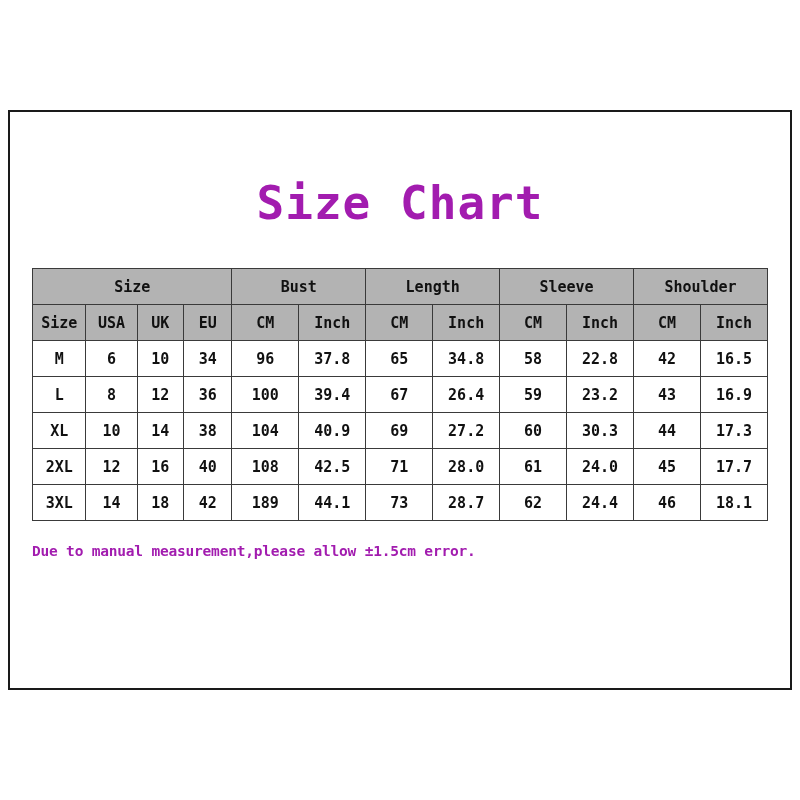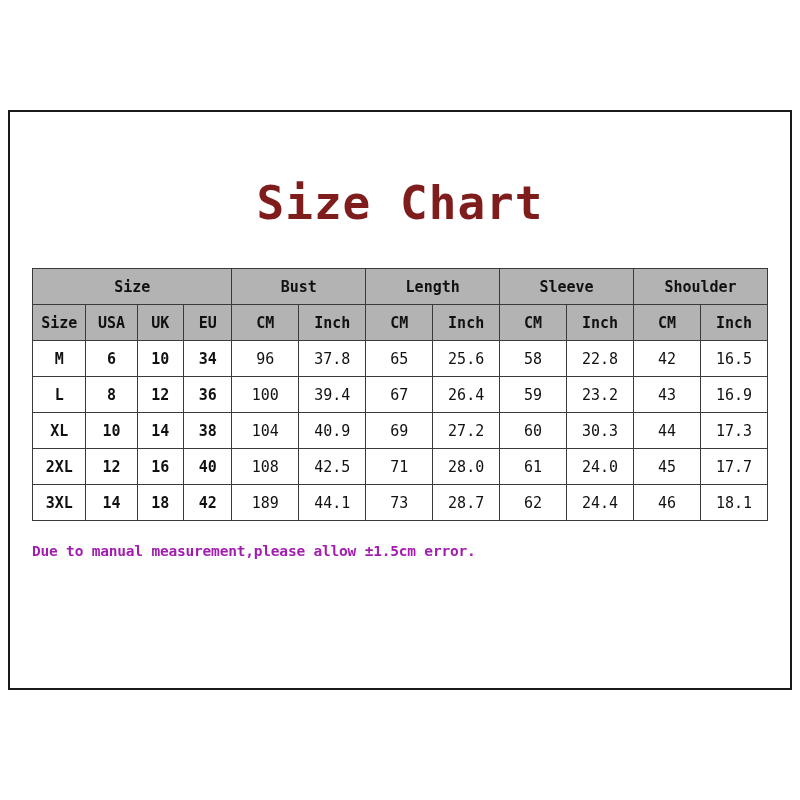--- a/index.html
+++ b/index.html
@@ -28,21 +28,21 @@
     border: 2px solid #1a1a1a;
     background: #ffffff;
     box-sizing: border-box;
   }
   .title {
     text-align: center;
     font-family: "DejaVu Sans Mono", monospace;
     font-weight: bold;
     font-size: 46px;
     letter-spacing: 1px;
-    color: #7f1d1d;
+    color: #a21caf;
     margin-top: 68px;
     margin-bottom: 0;
     line-height: 1;
   }
   .table-wrap {
     margin: 42px 22px 8px 22px;
   }
   table.size-table {
     border-collapse: collapse;
     width: 100%;
@@ -67,21 +67,21 @@
   .subhead th {
     background: #b3b3b3;
     font-weight: bold;
     font-size: 15px;
     height: 38px;
   }
   td.b {
     font-weight: bold;
   }
   td.n {
-    font-weight: normal;
+    font-weight: bold;
   }
   .notes {
     margin: 18px 22px 0 22px;
     font-family: "DejaVu Sans Mono", monospace;
     font-size: 14.5px;
     font-weight: bold;
     color: #a21caf;
     line-height: 1.75;
     letter-spacing: -0.2px;
   }
@@ -145,21 +145,21 @@
         </thead>
         <tbody>
           <tr>
             <td class="b">M</td>
             <td class="b">6</td>
             <td class="b">10</td>
             <td class="b">34</td>
             <td class="n">96</td>
             <td class="n">37.8</td>
             <td class="n">65</td>
-            <td class="n">25.6</td>
+            <td class="n">34.8</td>
             <td class="n">58</td>
             <td class="n">22.8</td>
             <td class="n">42</td>
             <td class="n">16.5</td>
           </tr>
           <tr>
             <td class="b">L</td>
             <td class="b">8</td>
             <td class="b">12</td>
             <td class="b">36</td>

